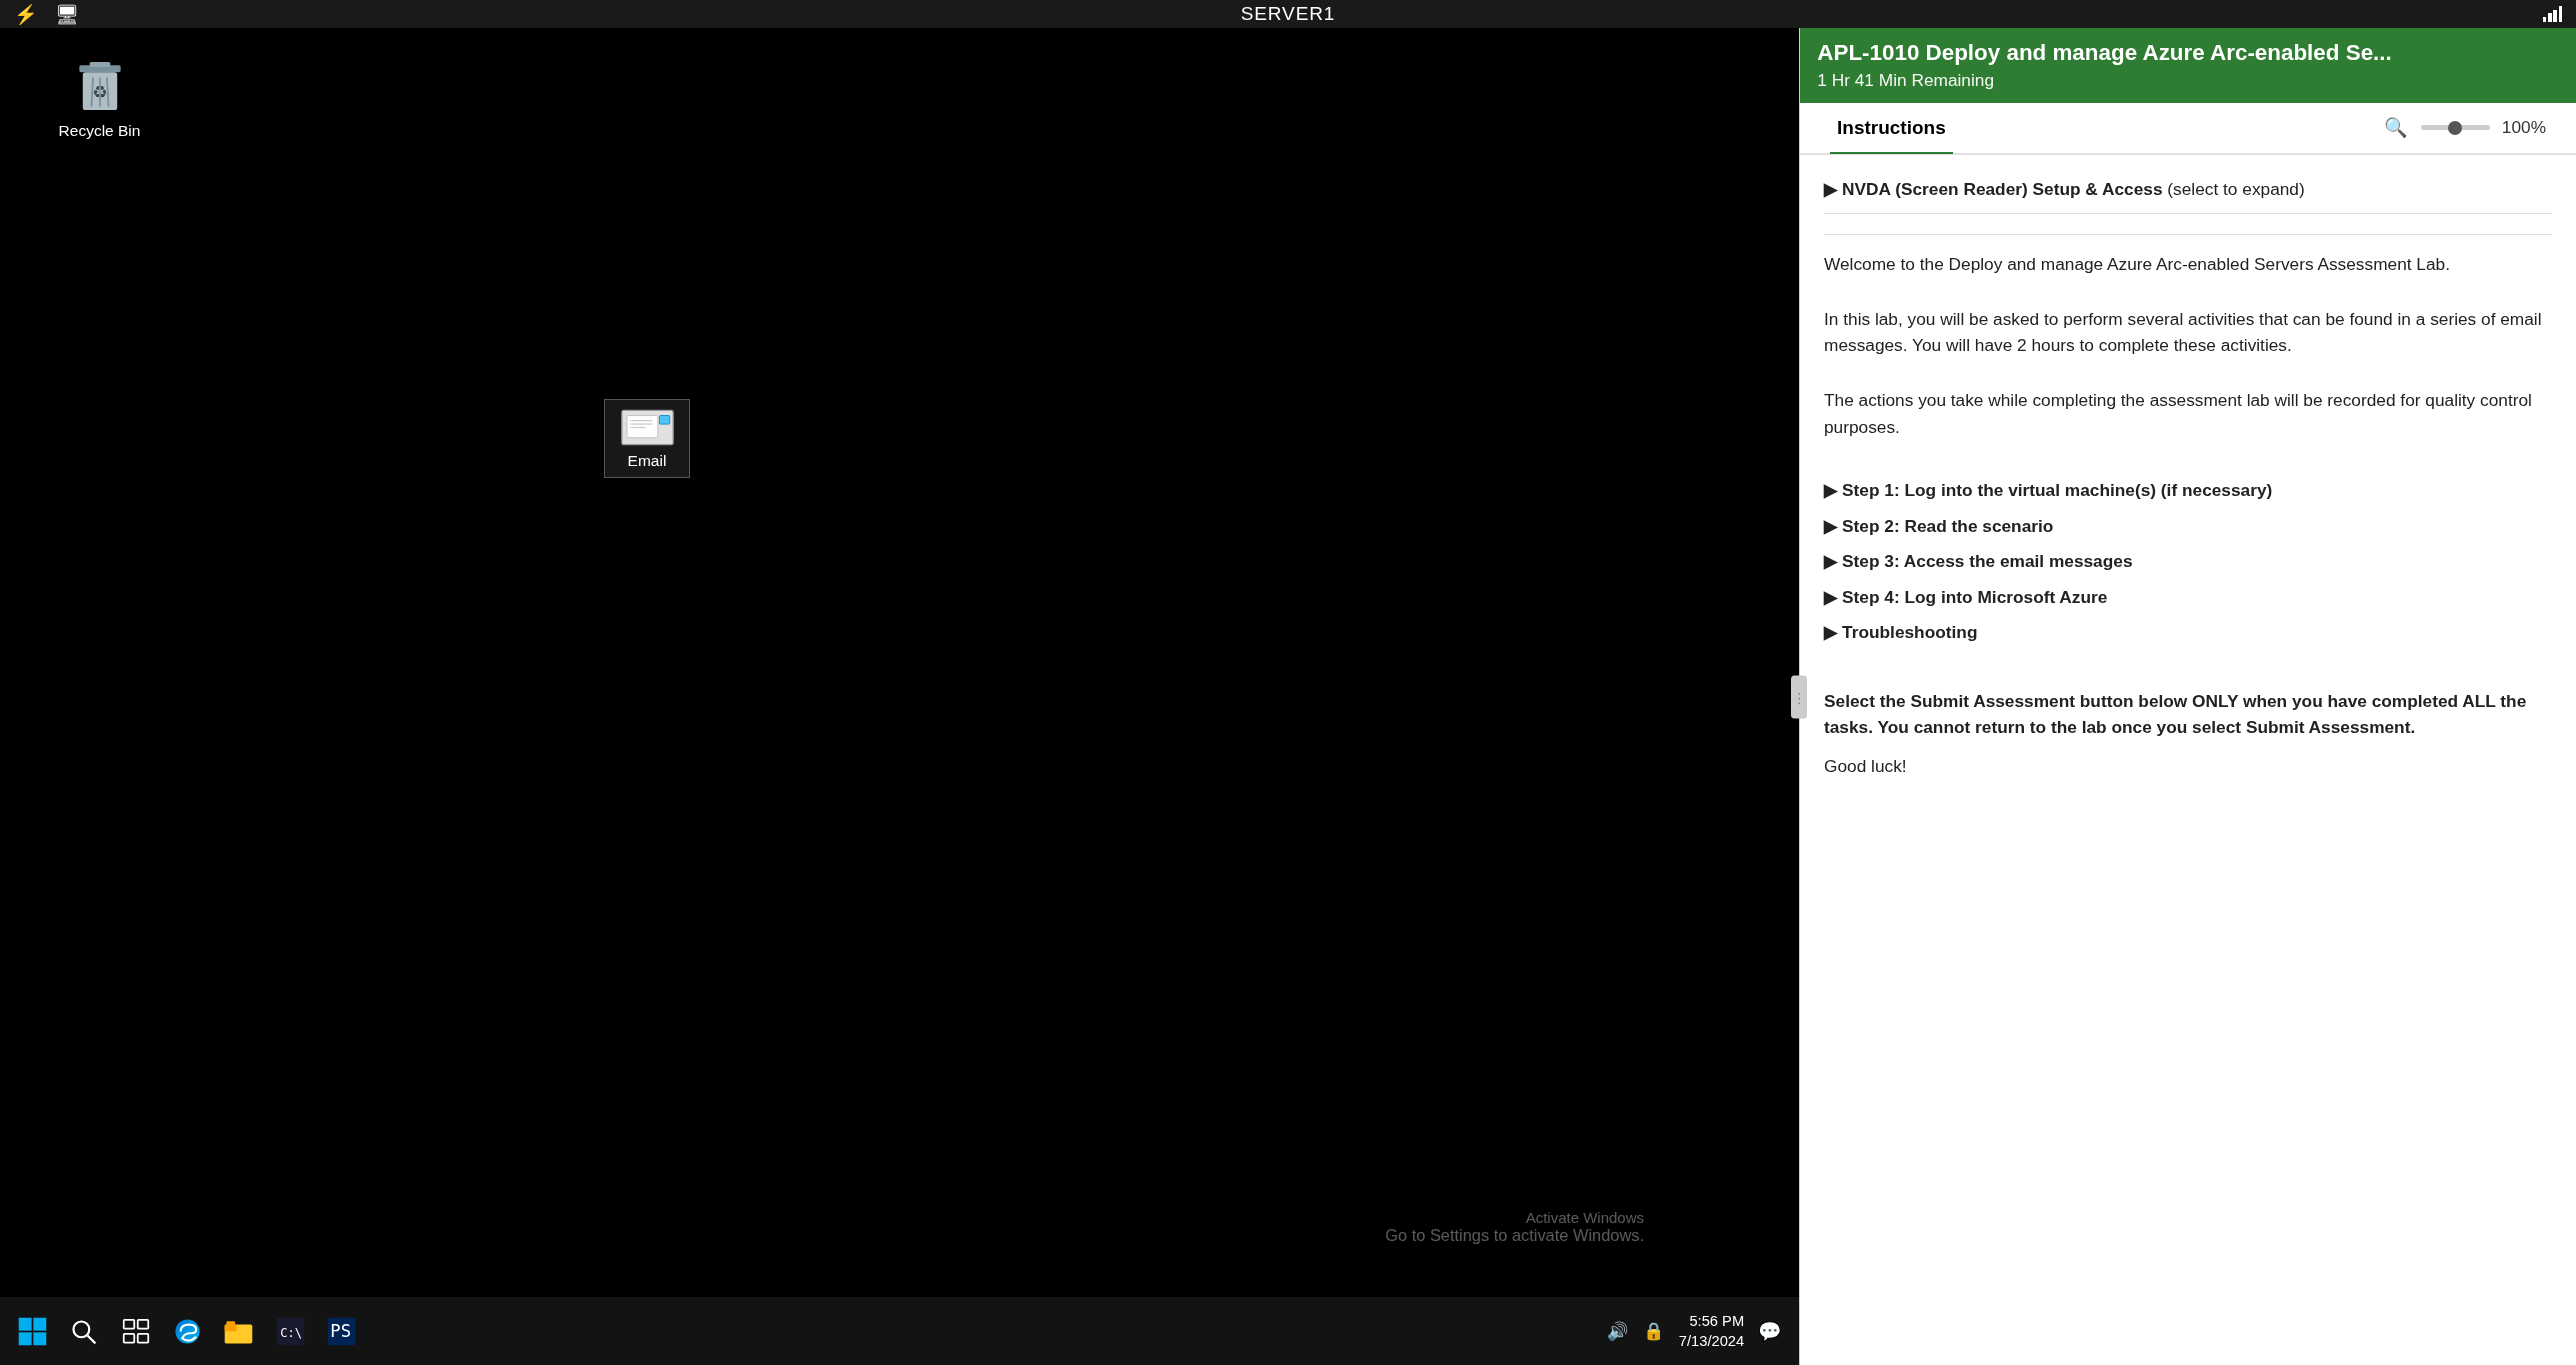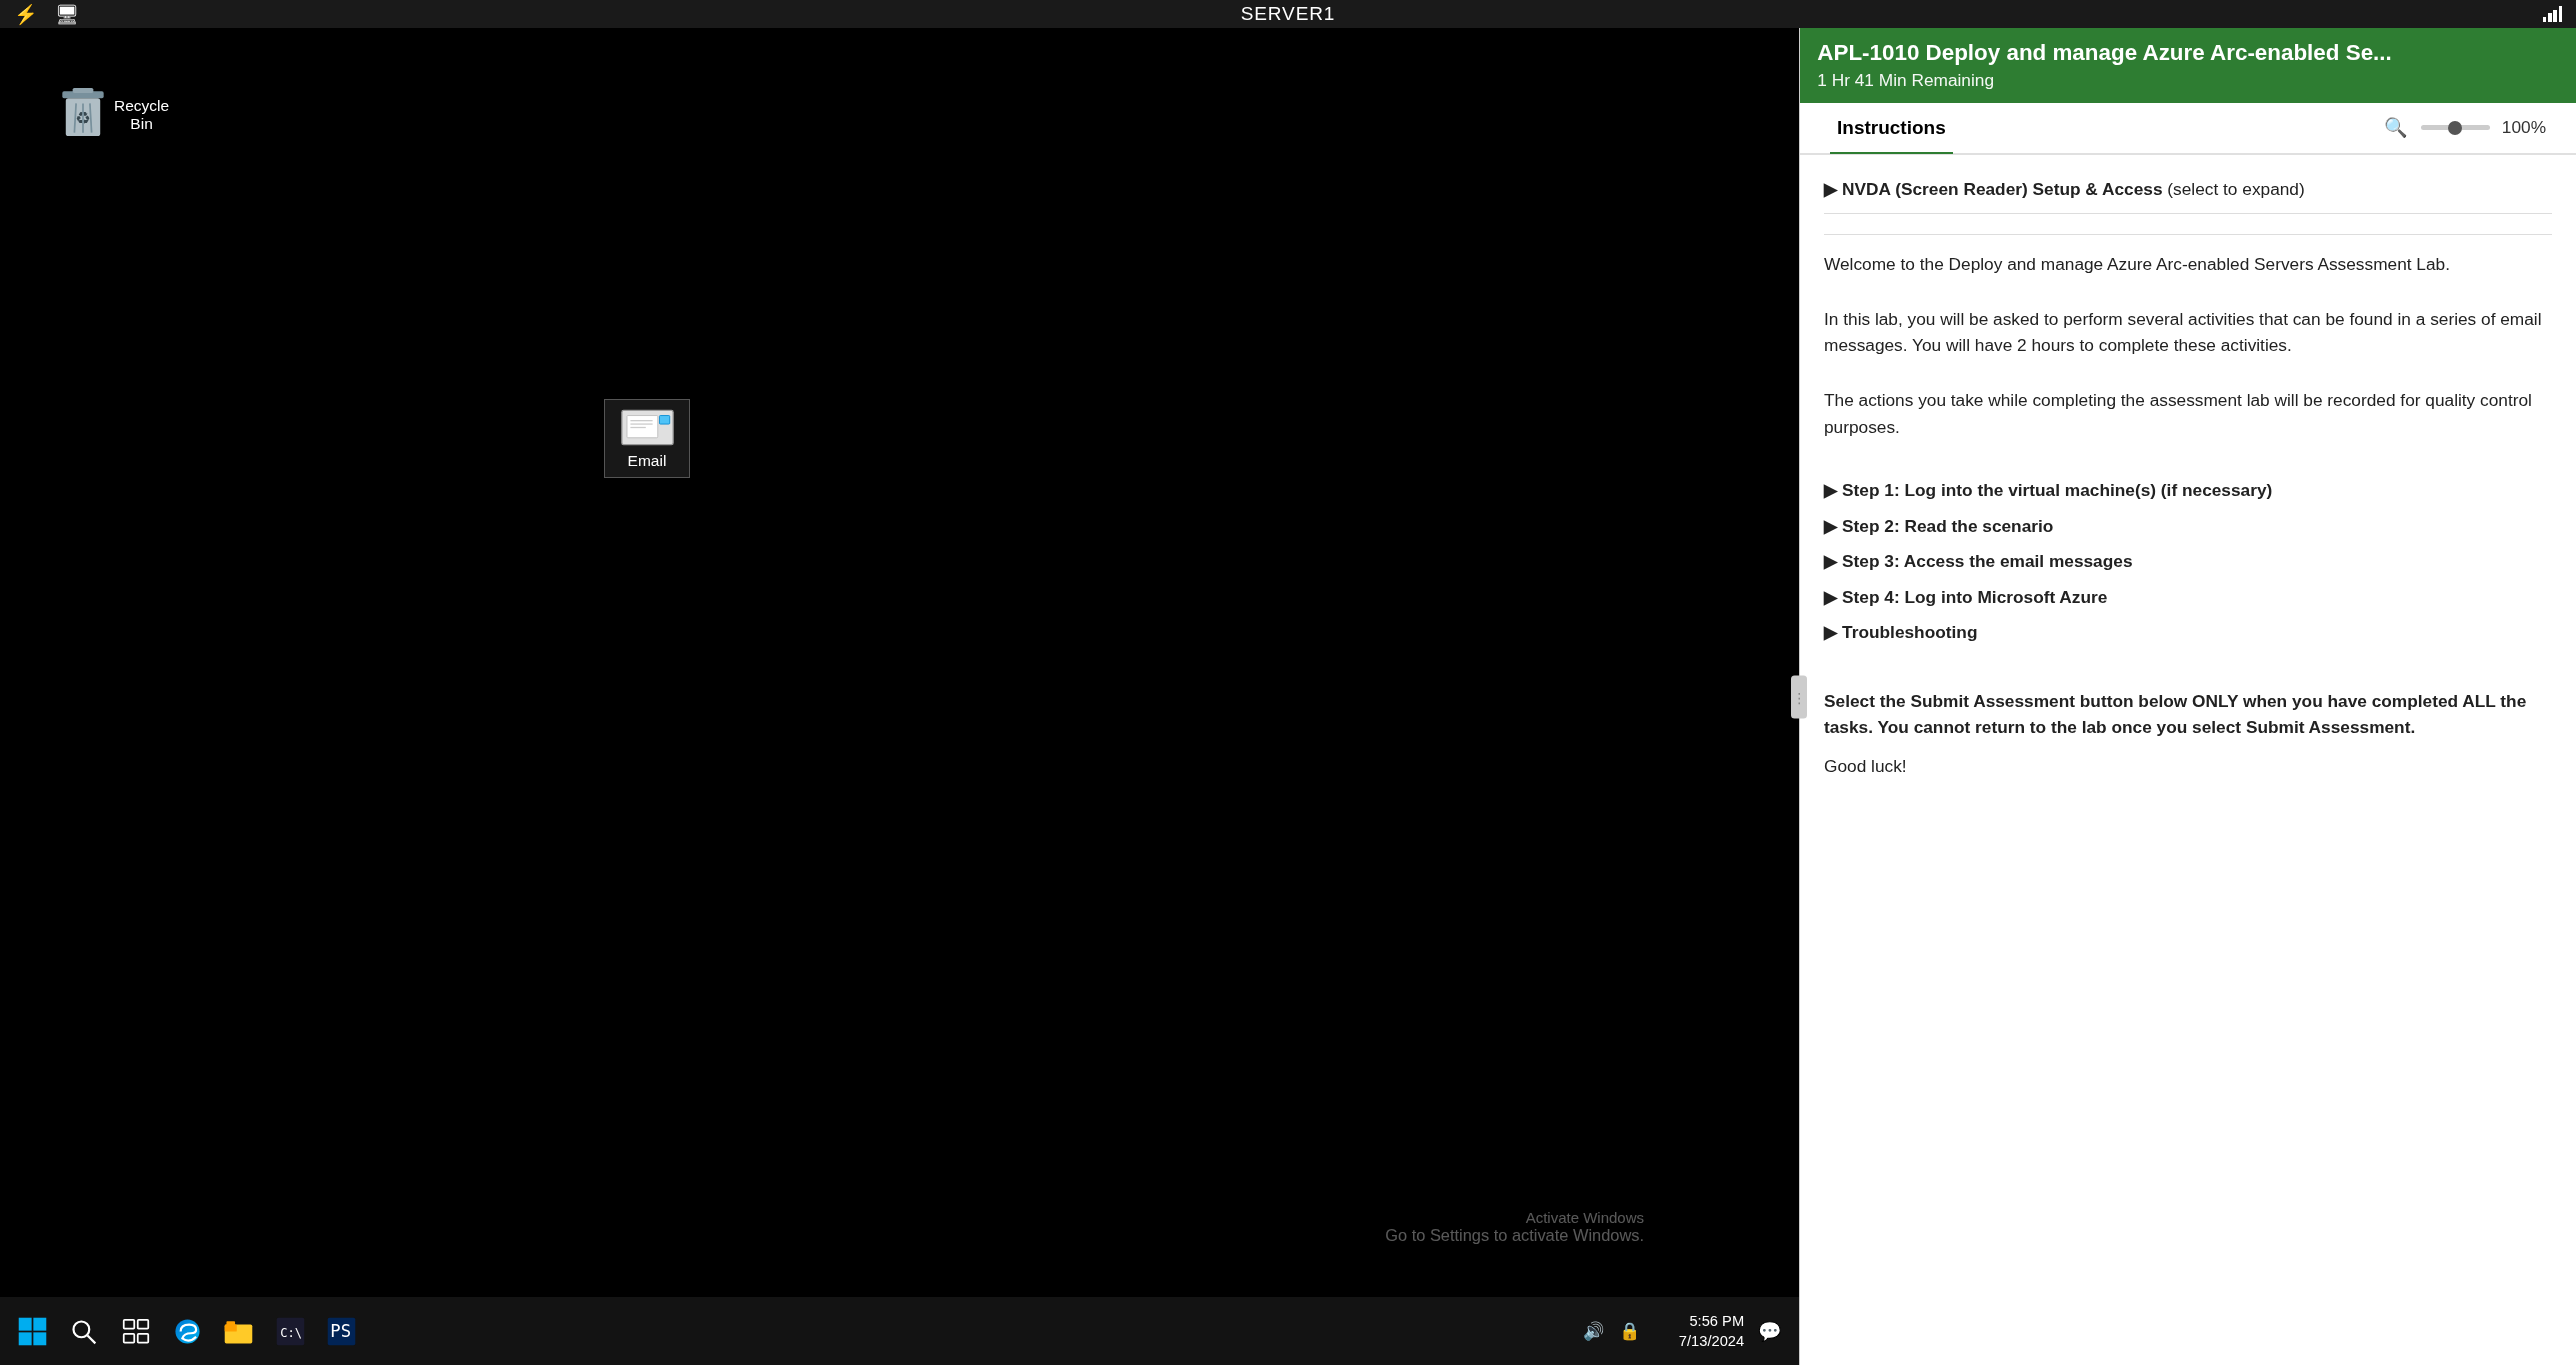--- a/index.html
+++ b/index.html
@@ -58,24 +58,24 @@
     .desktop {
       flex: 1;
       background: #000;
       position: relative;
       overflow: hidden;
     }
 
     
     .desktop-icon {
       position: absolute;
-      top: 53px;
+      top: 27px;
       left: 52px;
       display: flex;
-      flex-direction: row;
+      flex-direction: column;
       align-items: center;
       width: 95px;
       cursor: pointer;
       user-select: none;
     }
     .desktop-icon .icon-img {
       width: 62px;
       height: 62px;
       display: flex;
       align-items: center;
@@ -160,21 +160,20 @@
     .taskbar-right {
       display: flex;
       align-items: center;
       gap: 14px;
       padding-right: 8.6px;
     }
     .taskbar-clock {
       color: #fff;
       font-size: 14.7px;
       text-align: right;
-      margin-left: 24px;
     }
     .taskbar-clock div { line-height: 1.3; }
 
     
     .right-panel {
       width: 777px;
       background: #fff;
       display: flex;
       flex-direction: column;
       flex-shrink: 0;

